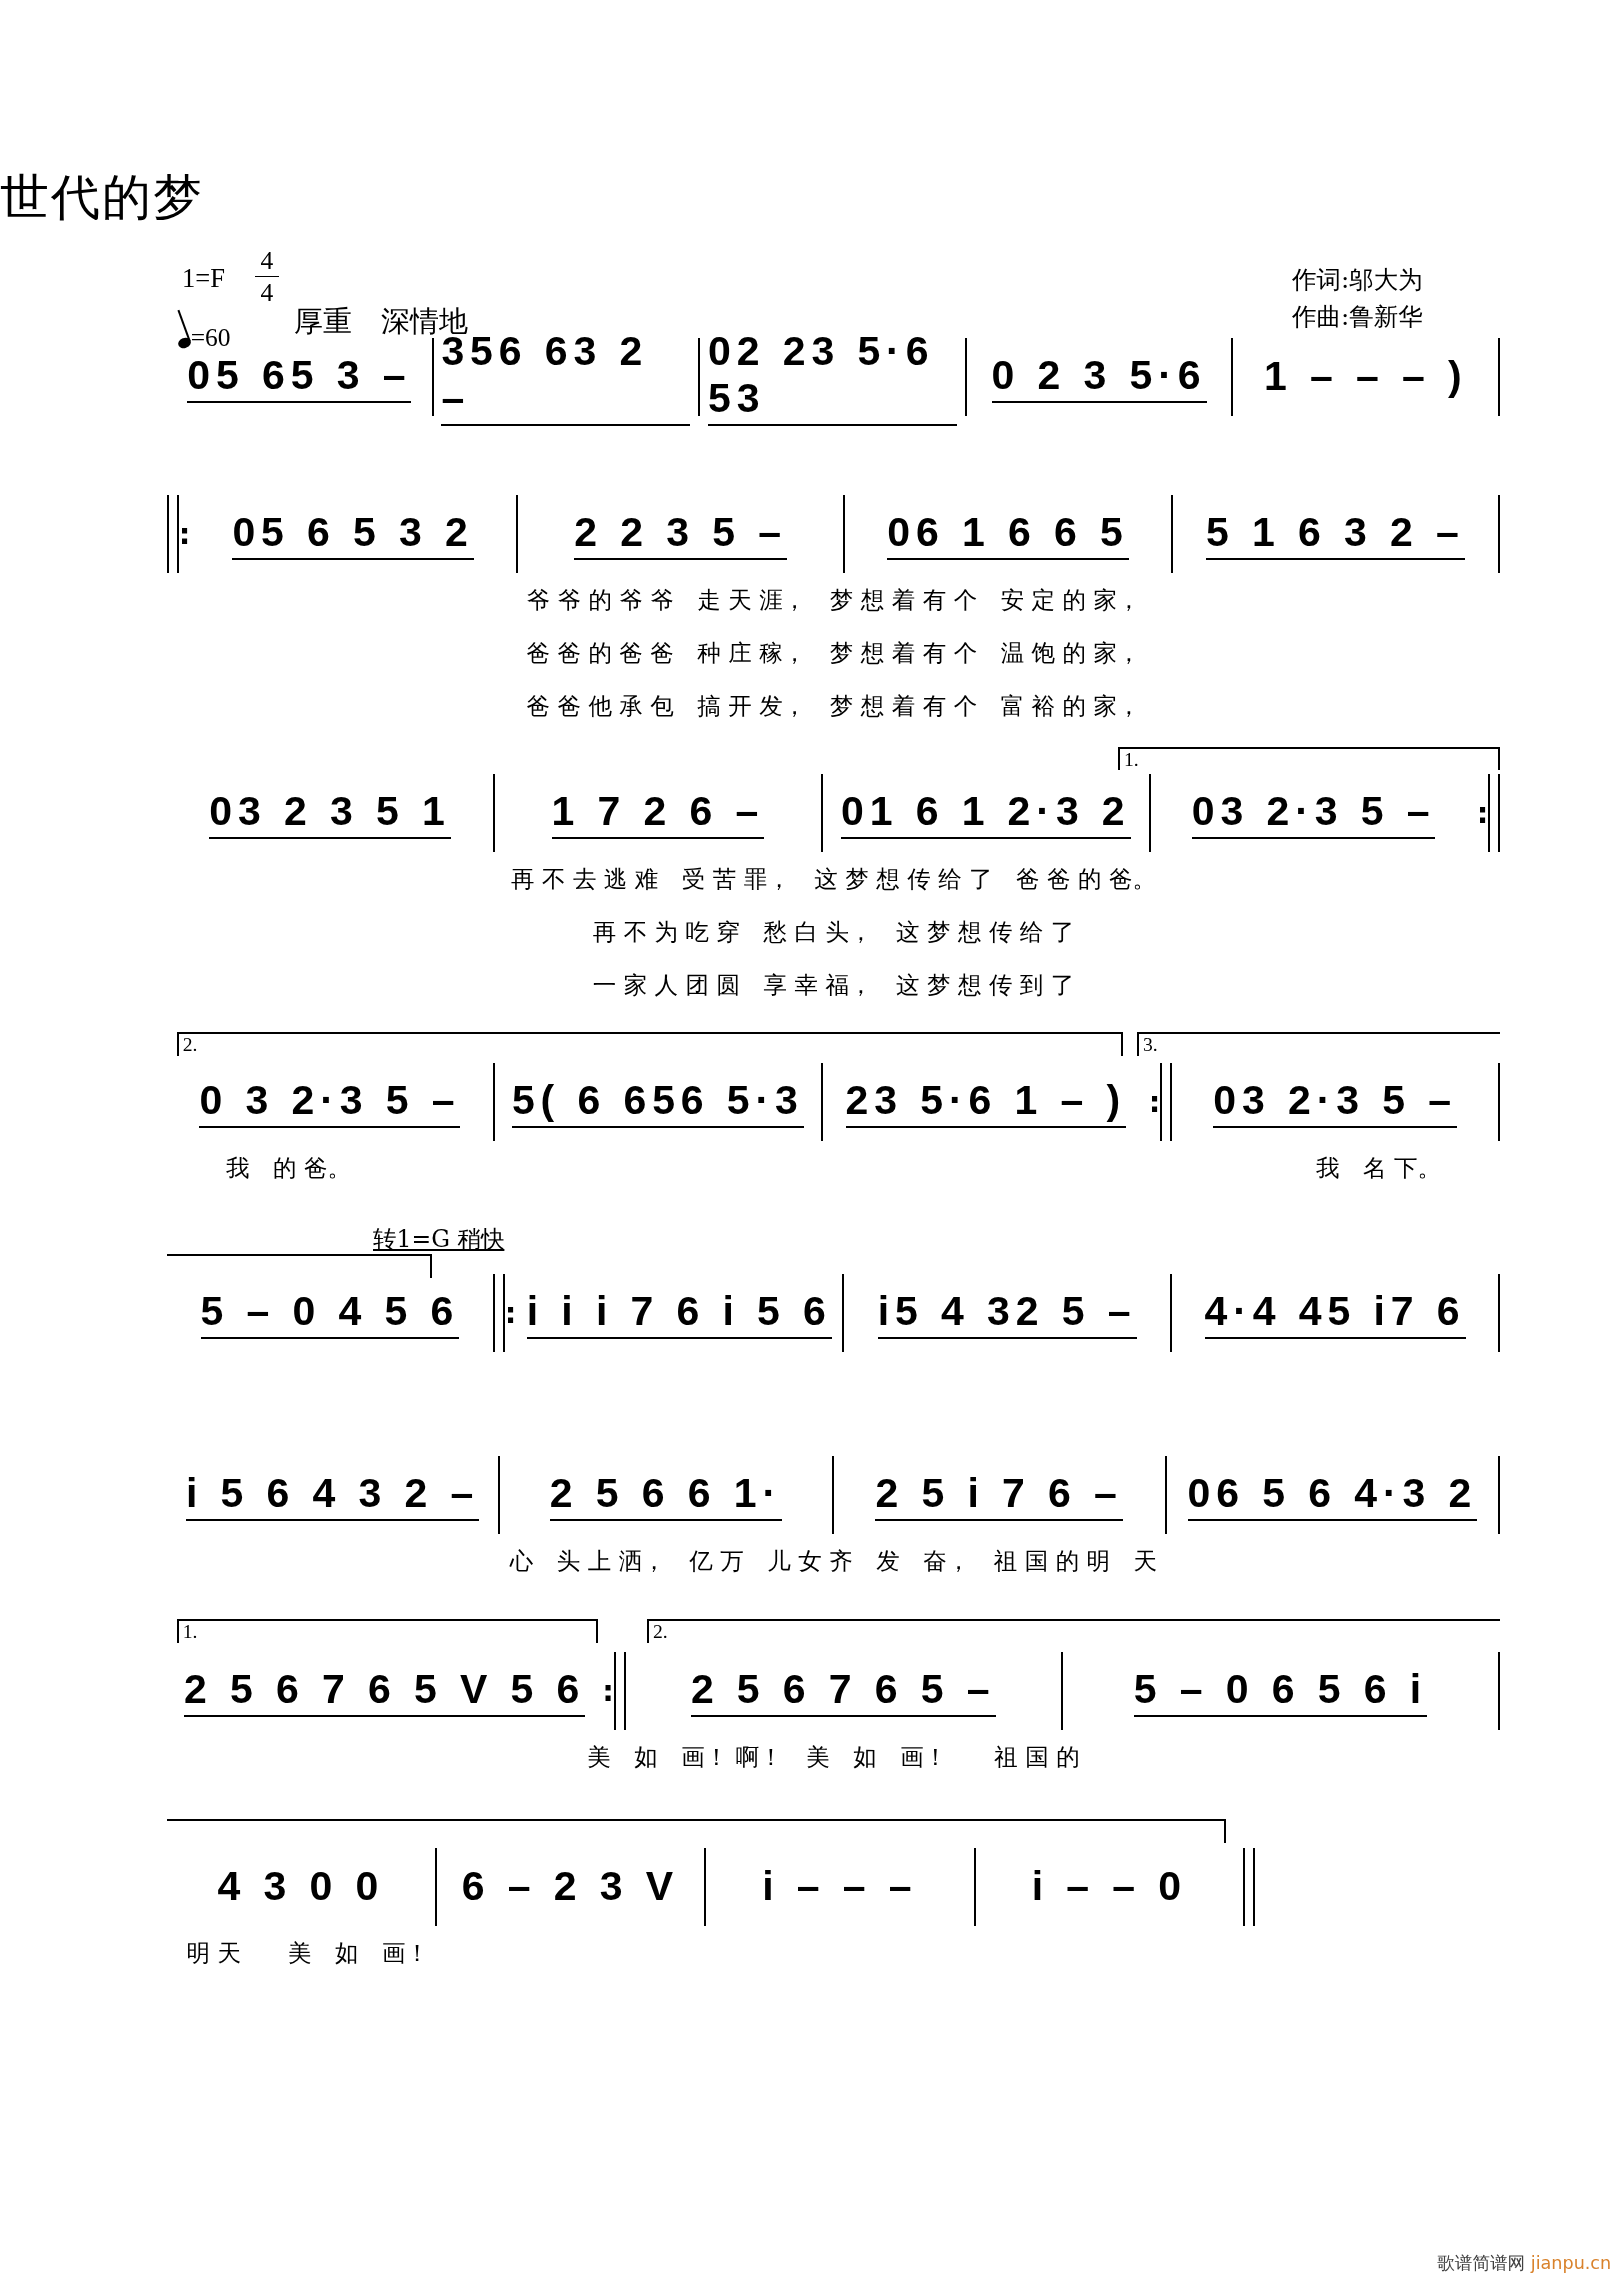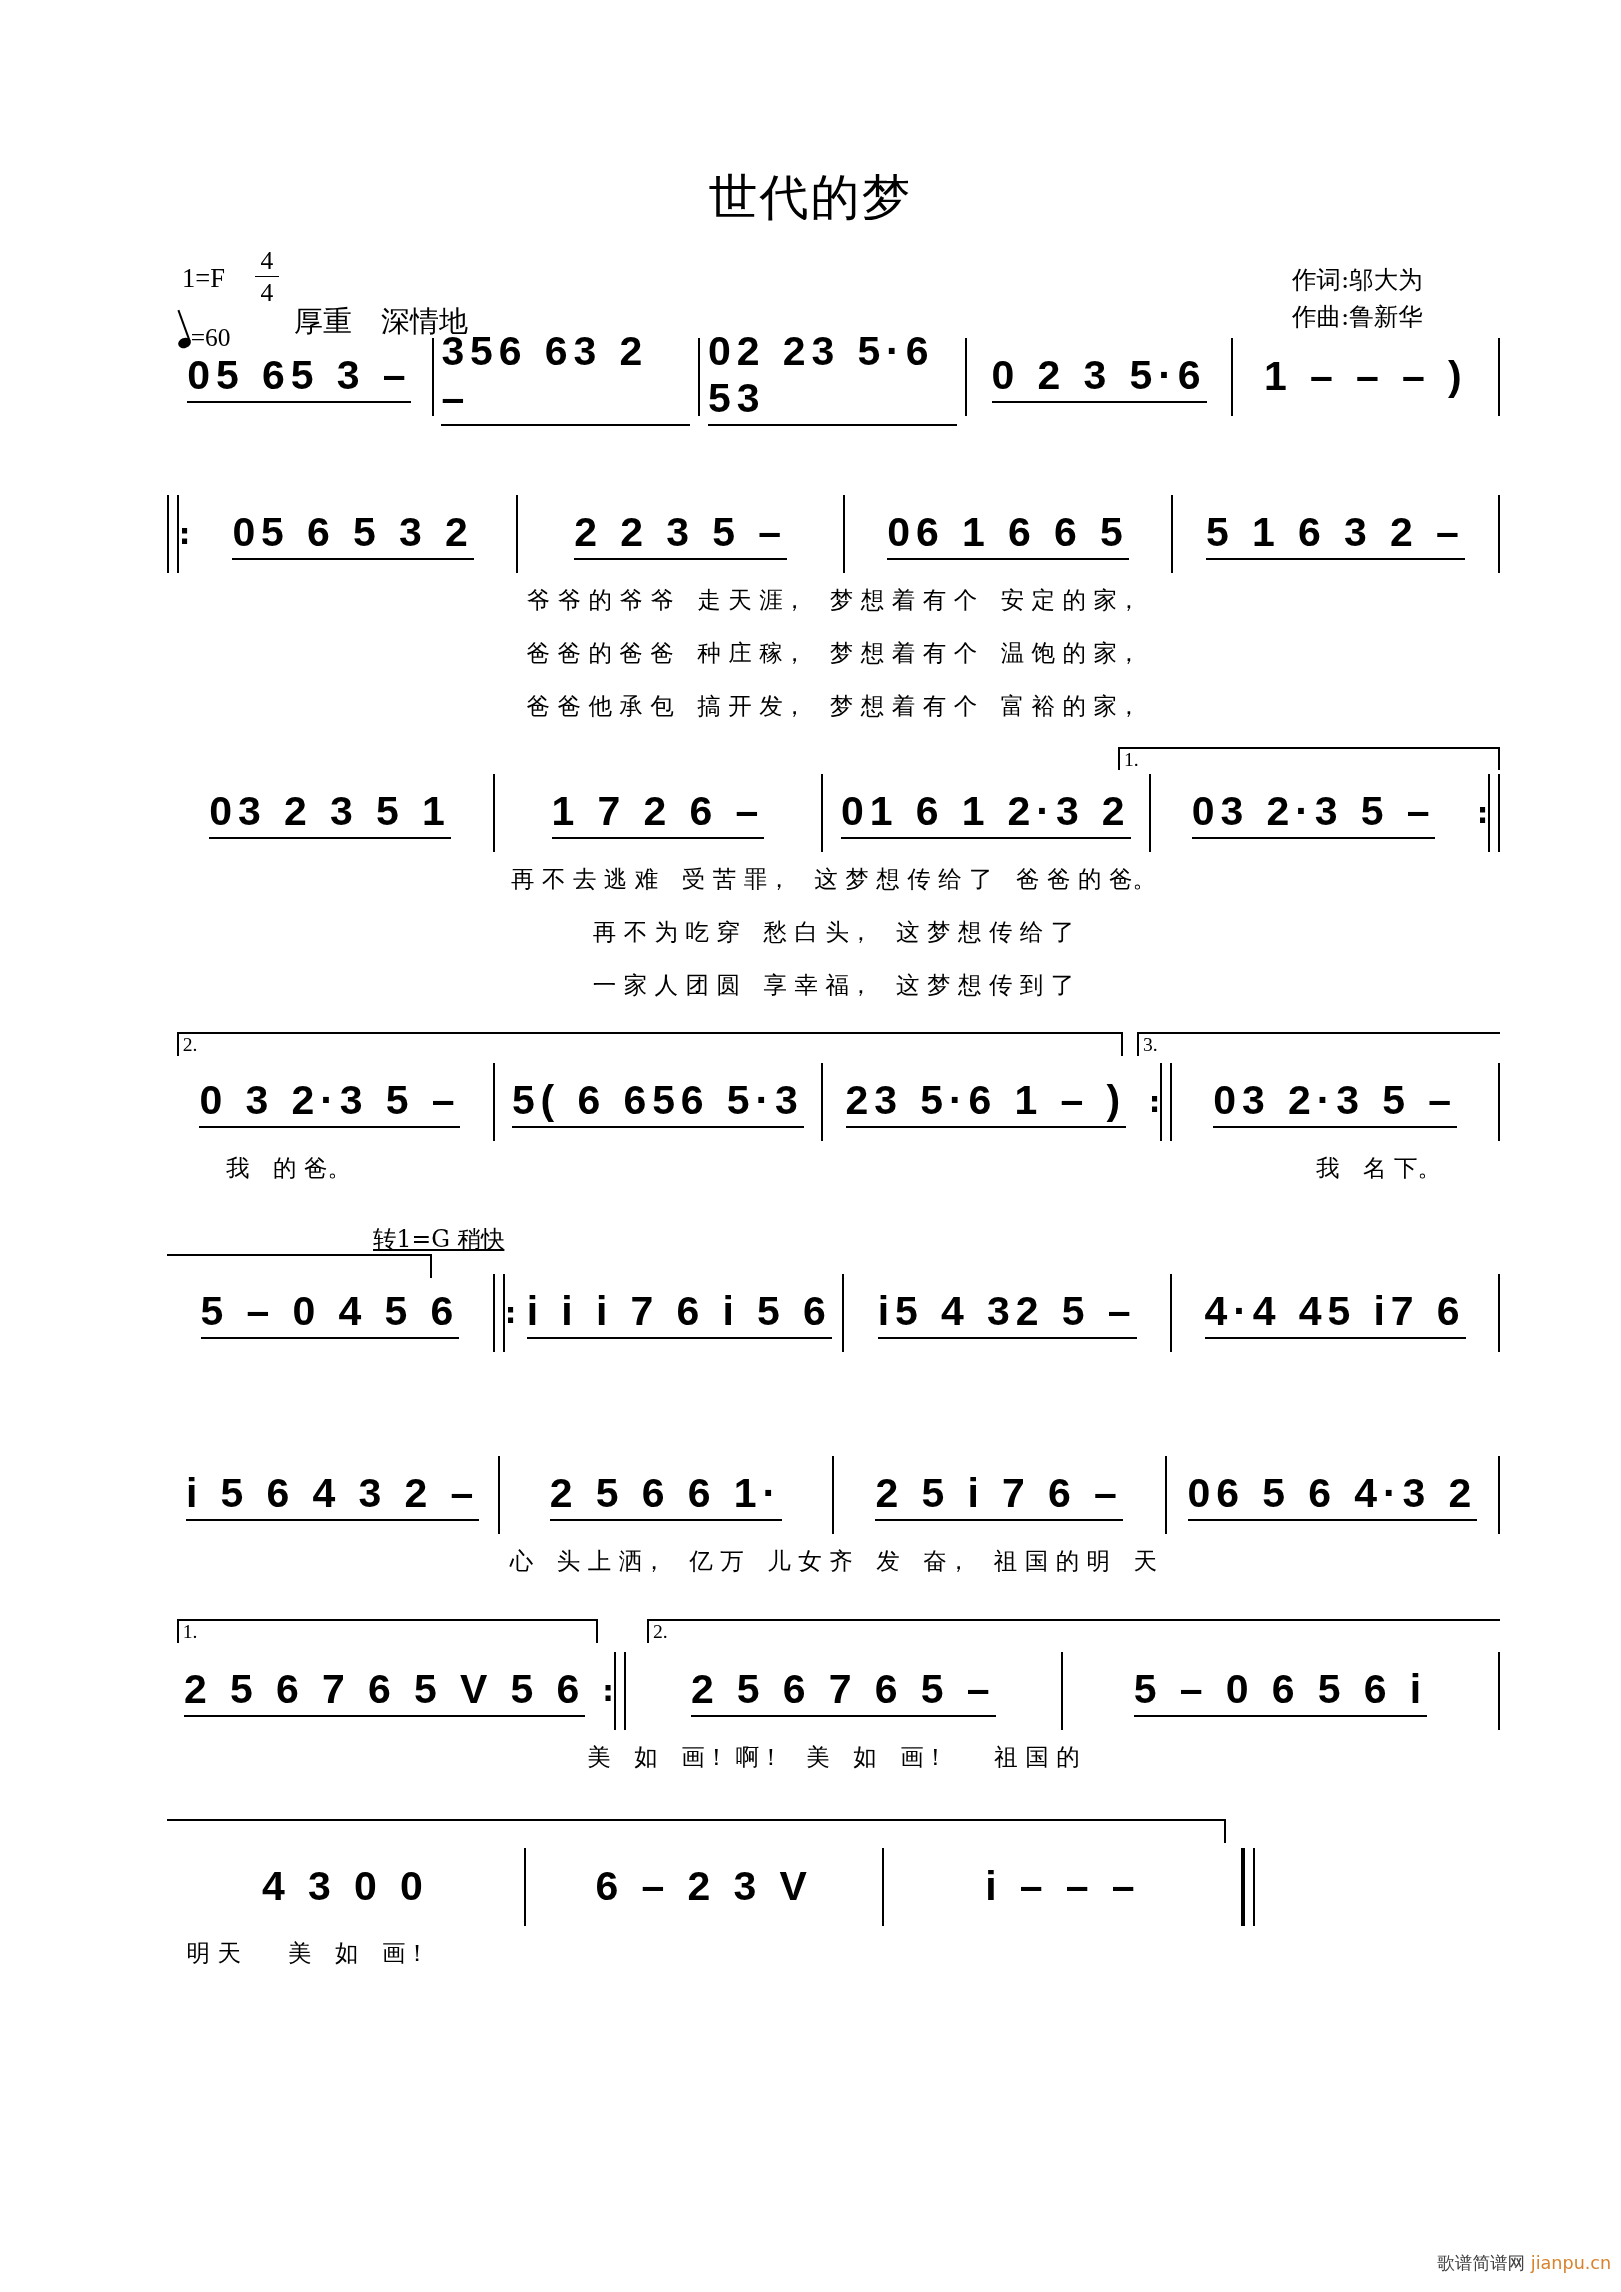--- a/index.html
+++ b/index.html
@@ -1,18 +1,18 @@
 <!DOCTYPE html>
 <html><head>
 <meta charset="utf-8">
 <style>
   html, body { margin:0; padding:0; background:#ffffff; }
   body { width:1621px; height:2293px; position:relative; overflow:hidden;
          font-family:"DejaVu Sans", sans-serif; color:#000; }
-  .title { position:absolute; left:0; width:1621px; top:165px; text-align:center;
+  .title { position:absolute; left:0; width:1621px; top:165px; text-align:left;
            font-family:"DejaVu Serif", serif; font-size:49px; letter-spacing:2px; }
   .key { position:absolute; left:182px; top:263px; font-family:"Liberation Serif", serif; font-size:26.5px; }
   .timesig { position:absolute; left:255px; top:245px; width:23.5px; text-align:center;
              font-family:"Liberation Serif", serif; font-size:25.5px; line-height:31px; }
   .timesig .bar { border-top:1.5px solid #000; width:23.5px; margin:0 auto; }
   .tempo { position:absolute; left:178px; top:323px; font-family:"Liberation Serif", serif; font-size:25.5px; }
   .tempo .note { display:inline-block; width:12.7px; height:9.8px; background:#000; border-radius:50%;
                  transform:rotate(-20deg); position:relative; top:2px; }
   .tempo .note:after { content:""; position:absolute; right:0; bottom:4.9px; width:2px; height:33px; background:#000; }
   .expr { position:absolute; left:294px; top:302px; font-family:Liberation Sans, sans-serif; font-size:29px; }
@@ -236,20 +236,23 @@
       </div>
     <div class="bl"></div>
     <div class="m">
         <span class="tok nou">6 – 2 3 V</span>
       </div>
     <div class="bl"></div>
     <div class="m">
         <span class="tok nou">i – – –</span>
       </div>
     <div class="bl"></div>
+    <div class="m">
+        <span class="tok nou">i – – 0</span>
+      </div>
     <div class="dbl"></div>
   </div>
   <div class="lyr" style="justify-content:flex-start; gap:39px;">明 天　　美　如　画！</div>
 </div>
 
 <div class="watermark">
   <span style="color:#404040; font-family:'DejaVu Serif', serif;">歌谱简谱网</span>
   <span>jianpu.cn</span>
 </div>
 

